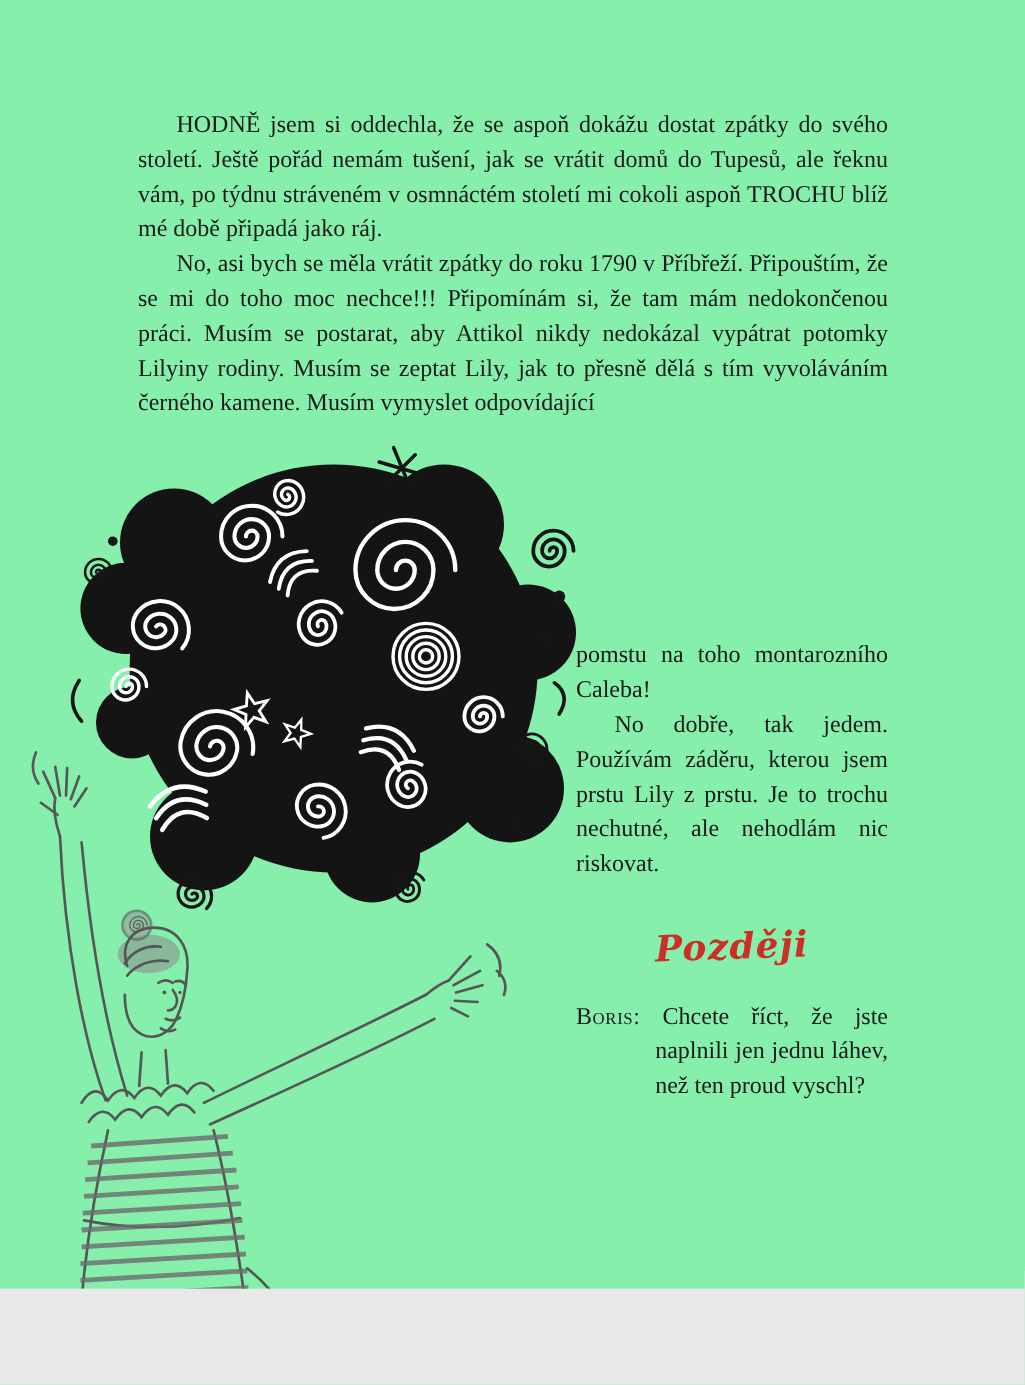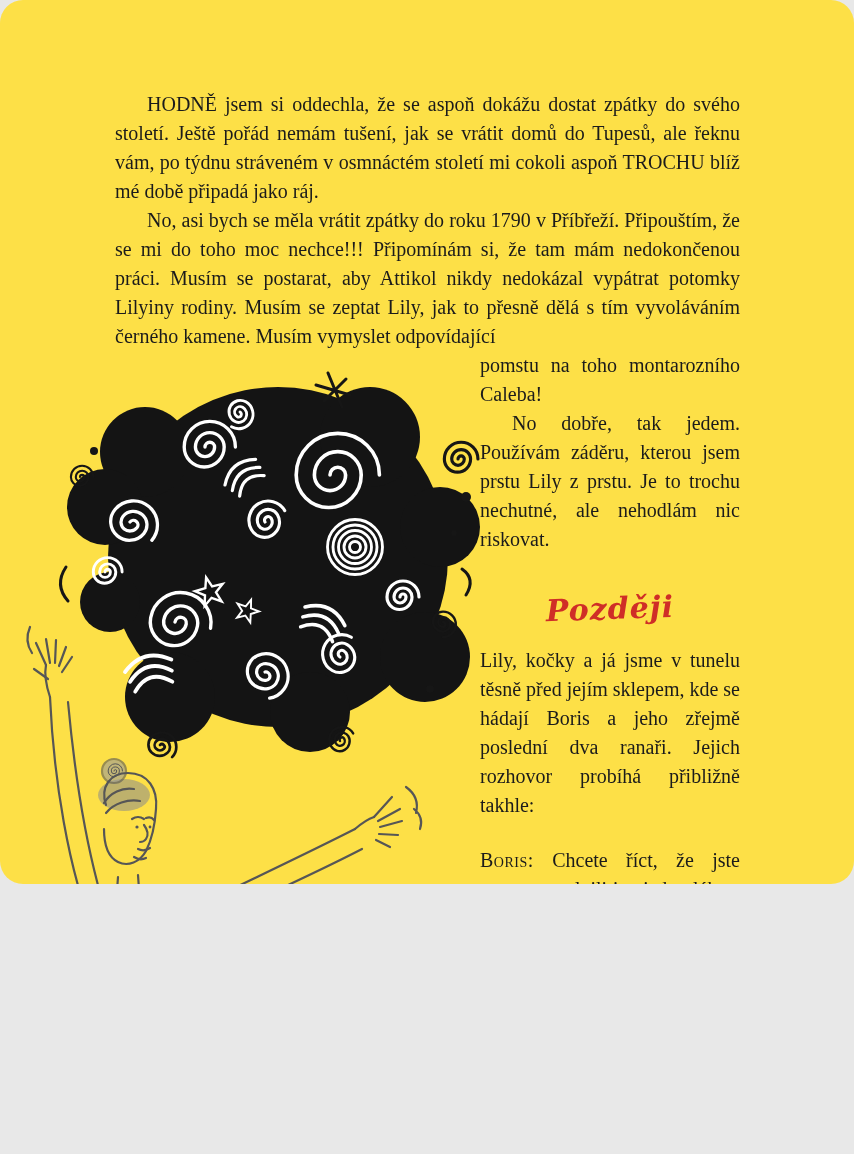--- a/index.html
+++ b/index.html
@@ -1,33 +1,32 @@
 <!DOCTYPE html>
 <html lang="cs"><head>
 <meta charset="utf-8">
 <style>
   html, body { margin: 0; padding: 0; background: #e8e8e8; }
   .page {
     position: relative;
     width: 854px;
-    height: 884px;
+    height: 1074px;
     margin: 0 auto;
-    background: #fde047;
+    background: #86efac;
     overflow: hidden;
     color: #1b1b1b;
     font-family: "Liberation Serif", "DejaVu Serif", serif;
     font-size: 20px;
     line-height: 29px;
-    border-radius: 23px;
   }
   .content { padding: 90px 114px 0 115px; }
   .content p { margin: 0; text-align: justify; hyphens: auto; }
   p.indent { text-indent: 32px; }
 
-  .row { display: flex; margin-left: -105px; align-items: flex-start; }
+  .row { display: flex; margin-left: -105px; align-items: center; }
   .illustration { width: 470px; flex: none; }
   .illustration svg { display: block; margin-top: 6px; }
   .right-col { width: 260px; flex: none; }
 
   .later-heading {
     margin: 38px 0 20px 0;
     text-align: center;
     color: #cf2e27;
     font-family: "DejaVu Serif", serif;
     font-style: italic;
@@ -172,21 +171,20 @@
           <g stroke="#6c6c6c" stroke-width="4" opacity="0.8">
             <path d="M66 598 L180 590 M63 612 L184 604 M61 626 L187 618 M60 640 L189 632 M59 654 L191 646 M58 668 L192 660 M58 682 L194 674 M57 696 L195 688 M57 710 L196 702 M56 724 L197 716 M56 738 L198 730"></path>
           </g>
         </svg>
       </div>
 
       <div class="right-col">
         <p>pomstu na toho montarozního Caleba!</p>
         <p class="indent">No dobře, tak jedem. Používám záděru, kterou jsem prstu Lily z prstu. Je to trochu nechutné, ale nehodlám nic riskovat.</p>
         <div class="later-heading">Později</div>
-        <p>Lily, kočky a já jsme v tunelu těsně před jejím sklepem, kde se hádají Boris a jeho zřejmě poslední dva ranaři. Jejich rozhovor probíhá přibližně takhle:</p>
         <p class="dialogue"><span class="speaker">Boris:</span> <span>Chcete říct, že jste naplnili jen jednu láhev, než ten proud vyschl?</span></p>
       </div>
 
     </div>
   </div>
 
   <div class="folio">146</div>
 </div>
 
 </body></html>

